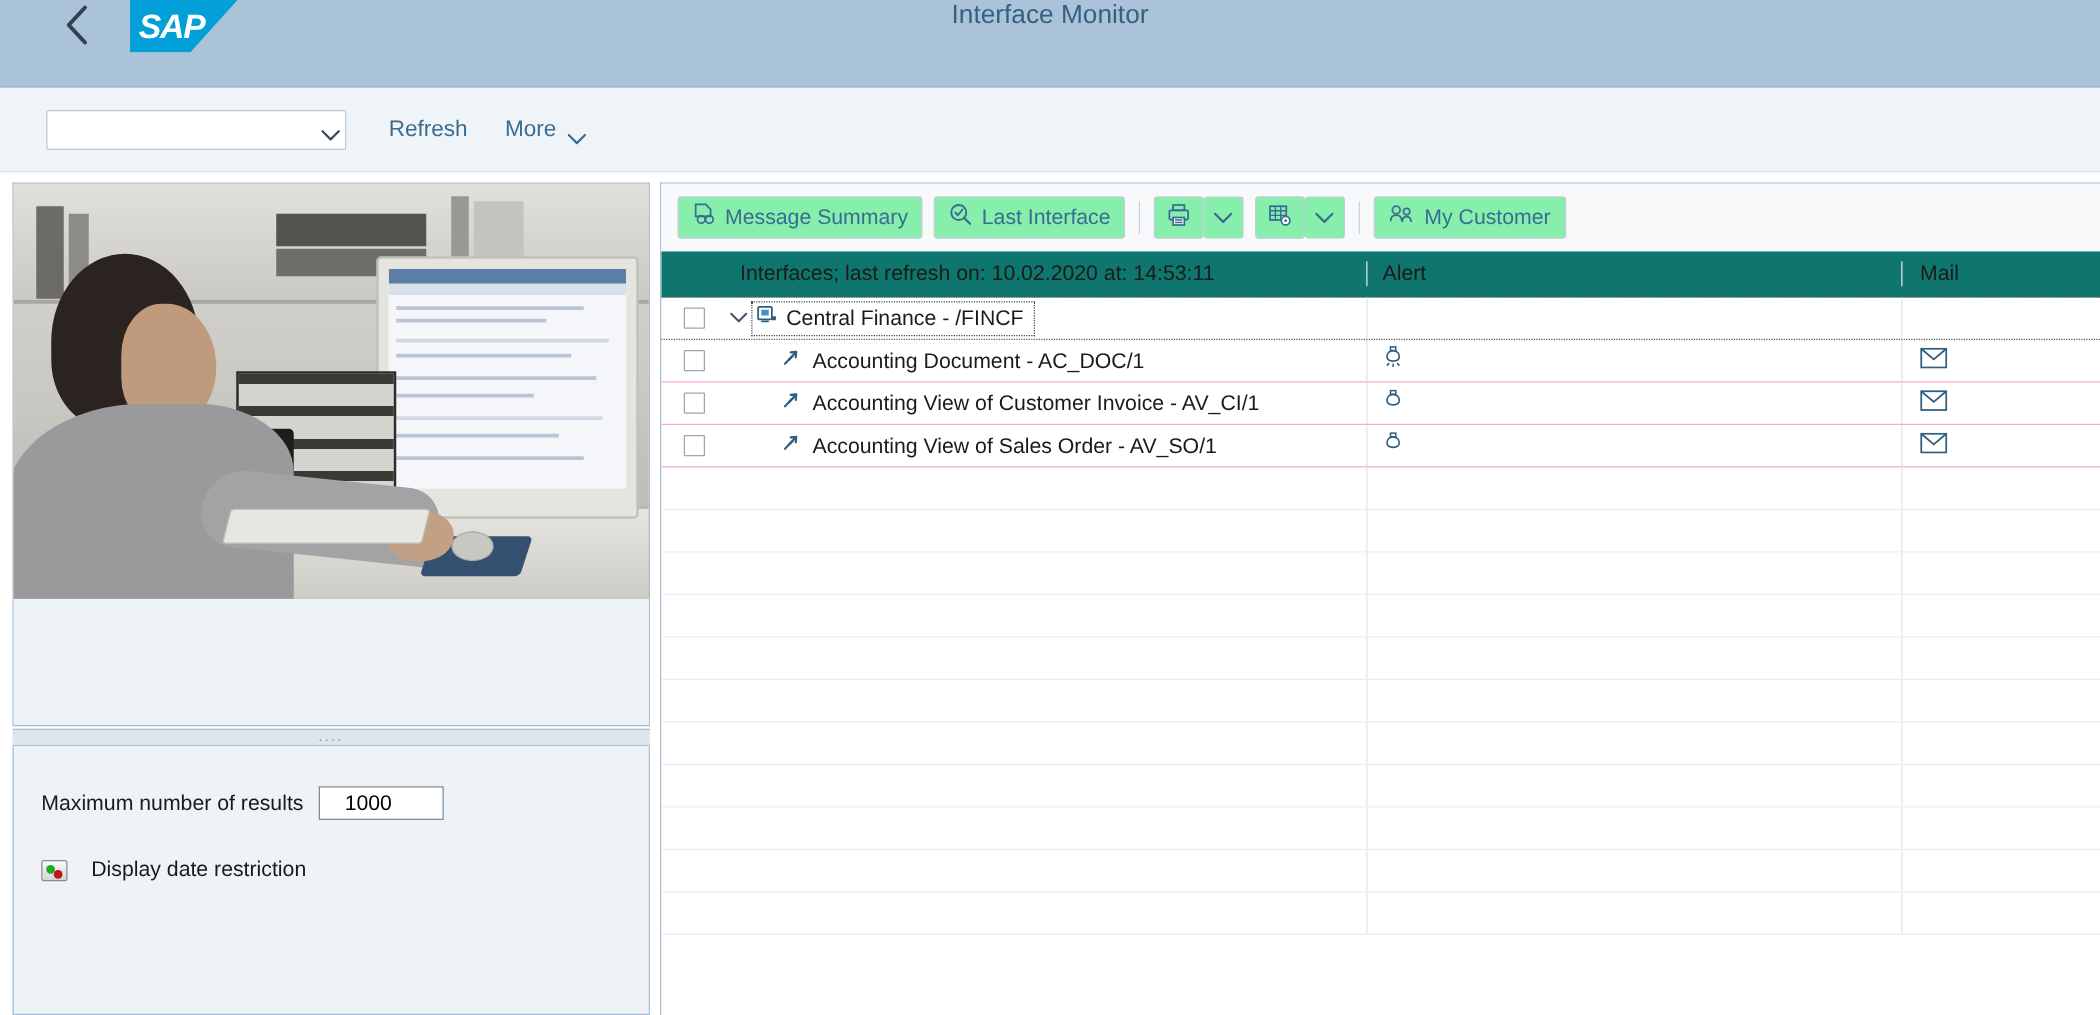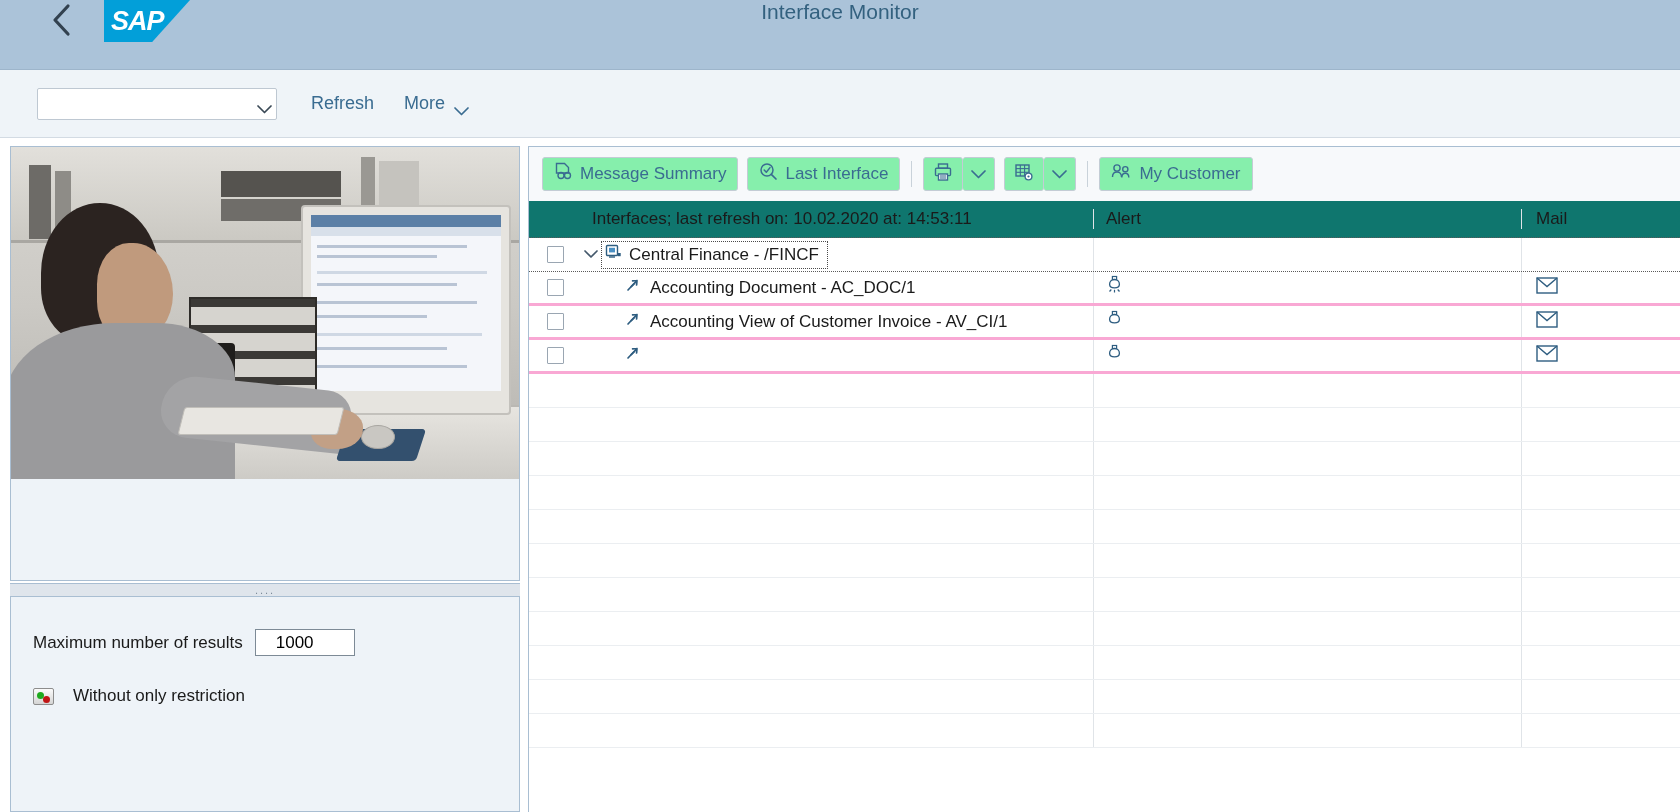--- a/index.html
+++ b/index.html
@@ -339,21 +339,21 @@
   }
   .col-check { width: 52px; flex: none; }
   .col-name  { width: 512px; flex: none; padding-left: 11px; }
   .col-alert { width: 428px; flex: none; padding-left: 12px; border-left: 1px solid #e0e4e8; }
   .col-mail  { flex: 1; padding-left: 14px; border-left: 1px solid #e0e4e8; }
 
   .tt-row {
     display: flex;
     height: 34px;
     align-items: center;
-    border-bottom: 3px solid #f9a8d4;
+    border-bottom: 1px solid #f9a8d4;
     font-size: 17px;
     color: #1a1a1a;
   }
   .tt-row.node-row {
     border-bottom: 1px dotted #5a5a5a;
   }
   .tt-row .col-check { display:flex; align-items:center; justify-content:center; }
   .row-checkbox {
     width: 17px; height: 17px;
     border: 1px solid #9aa6b2;
@@ -473,21 +473,21 @@
 
     <div id="filter-card">
       <div class="filter-row-max">
         <span>Maximum number of results</span>
         <input id="max-results-input" type="text" value="1000" style="">
       </div>
 
 
       <div class="filter-action">
         <span class="status-btn-icon"></span>
-        <span class="filter-action-label">Without only restriction</span>
+        <span class="filter-action-label">Display date restriction</span>
       </div>
     </div>
   </div>
 
   <div id="right-panel">
 
     <div id="table-toolbar">
 
       <div class="tb-btn">
         <span>
@@ -688,20 +688,21 @@
         <div class="col-name" style="padding-left:0;">
           <div class="name-cell">
             <span class="child-indent"></span>
             <span class="child-name">
               <span>
                 <svg width="16" height="16" viewBox="0 0 16 16">
                   <path d="M3,13 L12,3.5 M12,3.5 L7.6,3.9 M12,3.5 L11.6,8" fill="none" stroke="#2e5d80" stroke-width="1.7" stroke-linecap="round" stroke-linejoin="round"></path>
                   <path d="M9.5,6.4 L6.2,9.7" stroke="#2e5d80" stroke-width="1.7" stroke-linecap="round"></path>
                 </svg>
               </span>
+              <span>Accounting View of Sales Order - AV_SO/1</span>
             </span>
           </div>
         </div>
         <div class="col-alert">
           <span>
             <svg width="17" height="21" viewBox="0 0 17 21">
               <rect x="6.4" y="2.5" width="4.2" height="3" fill="none" stroke="#2e5d80" stroke-width="1.2"></rect>
               <path d="M8.5,5.5 C5.3,5.5 3.6,8 3.6,10.2 C3.6,12.6 5.7,13.9 8.5,13.9 C11.3,13.9 13.4,12.6 13.4,10.2 C13.4,8 11.7,5.5 8.5,5.5 Z" fill="none" stroke="#2e5d80" stroke-width="1.3"></path>
             </svg>
           </span>

